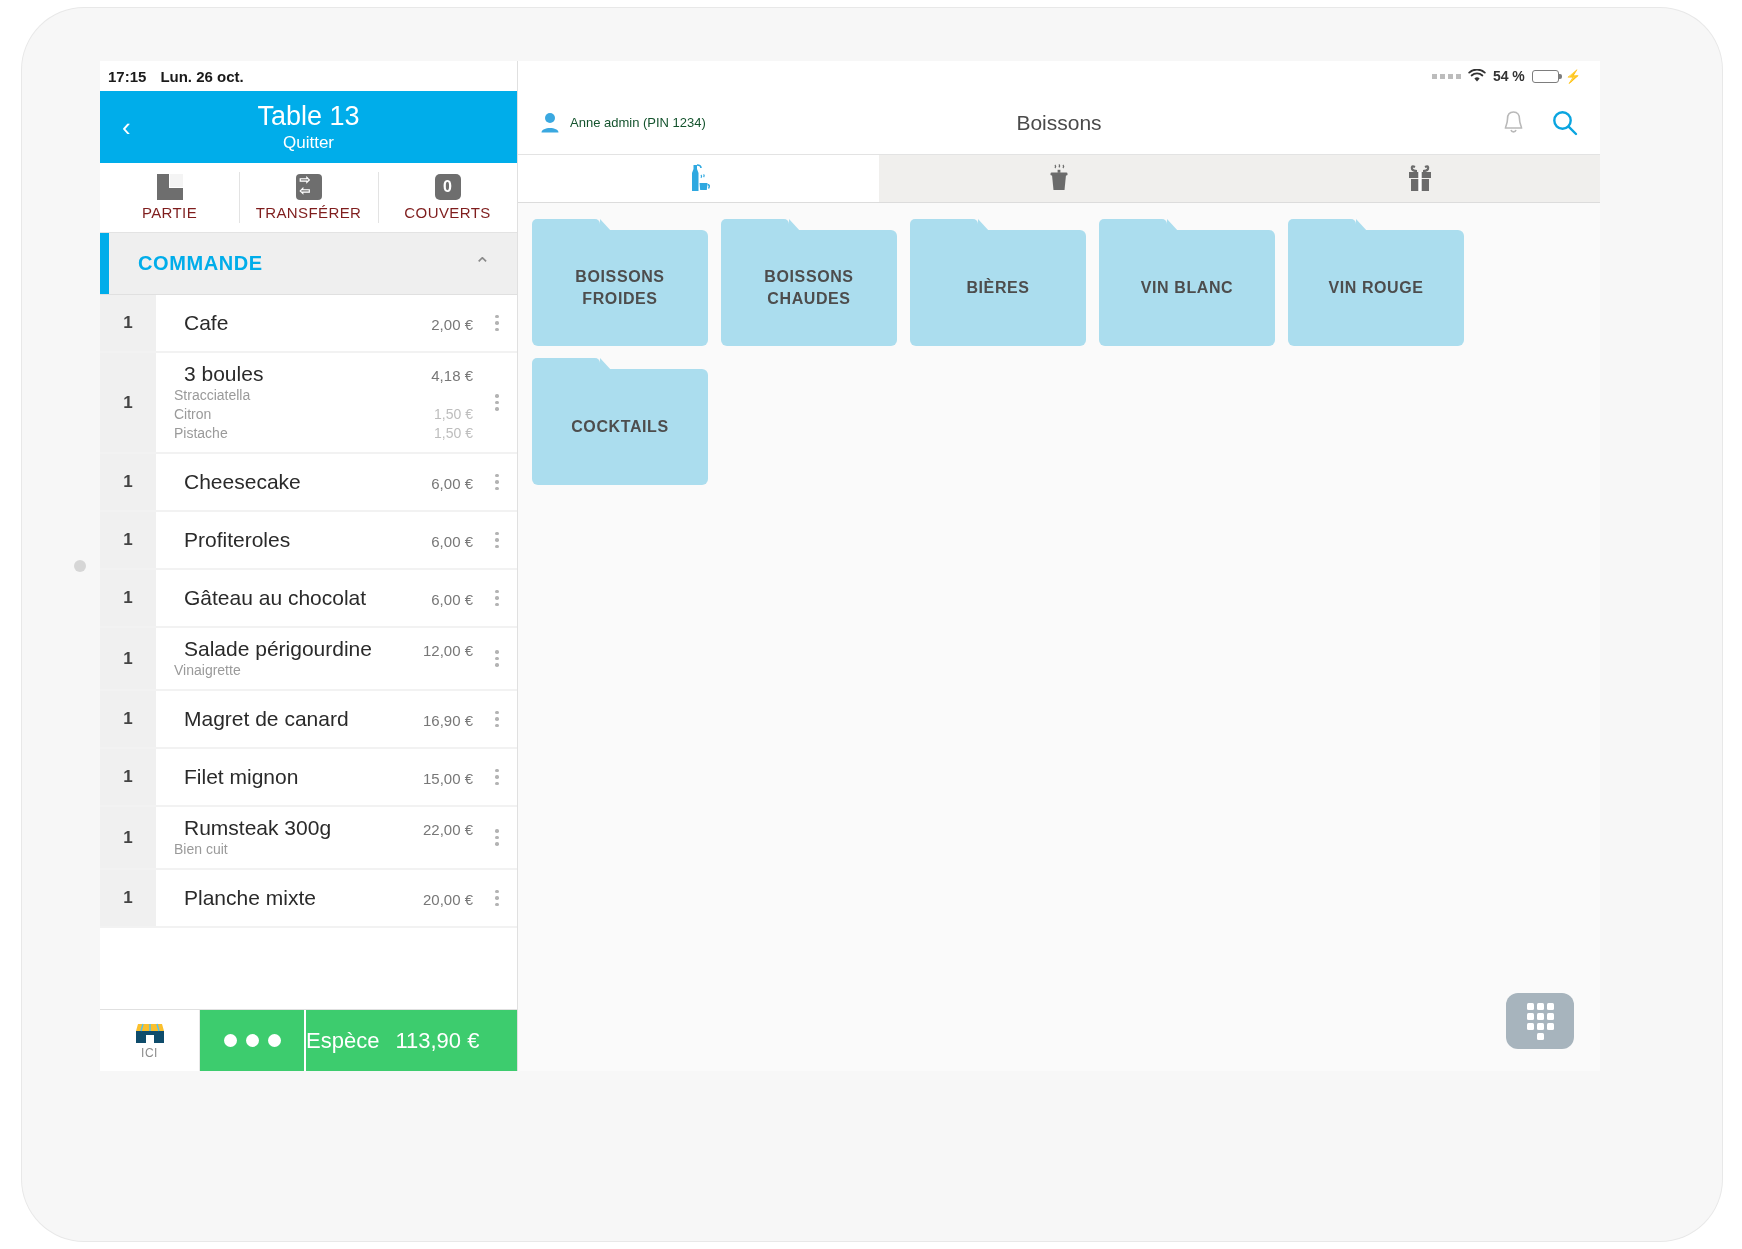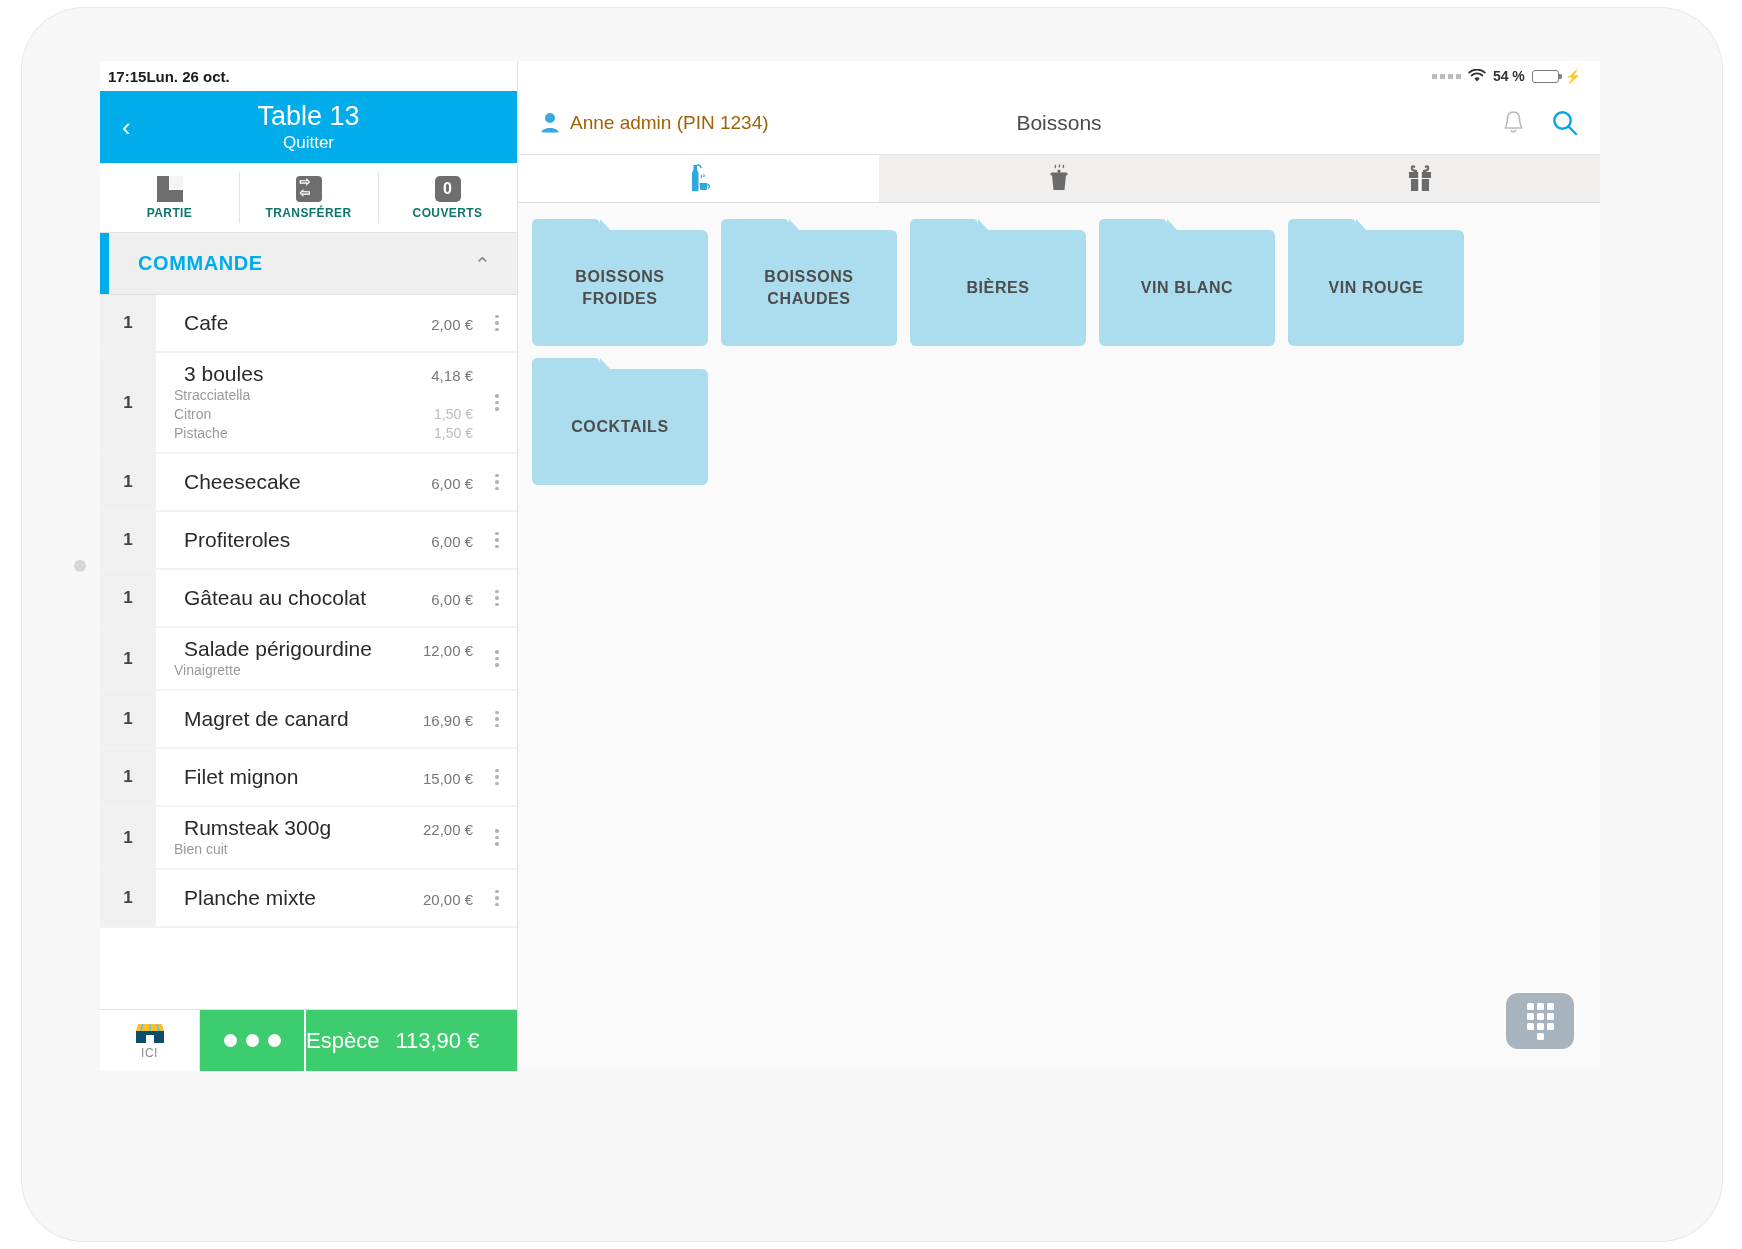--- a/index.html
+++ b/index.html
@@ -62,21 +62,21 @@
   #left-statusbar {
     height: 30px;
     display: flex;
     align-items: center;
     padding-left: 8px;
     font-size: 15px;
     font-weight: bold;
     color: #1a1a1a;
     background: #fff;
   }
-  #left-statusbar .time { }
+  #left-statusbar .time { margin-right: 14px; }
 
   #table-header {
     background: #00adea;
     height: 72px;
     position: relative;
     display: flex;
     align-items: center;
     justify-content: center;
     flex-direction: column;
     color: #fff;
@@ -108,24 +108,23 @@
     gap: 4px;
     position: relative;
   }
   .action-cell + .action-cell::before {
     content: "";
     position: absolute;
     left: 0; top: 9px; bottom: 9px;
     width: 1px; background: #e3e3e3;
   }
   .action-label {
-    font-size: 12px;
-    color: #0f766e;
+    font-size: 15px;
+    color: #7f1d1d;
     letter-spacing: 0.4px;
-    font-weight: bold;
   }
   .icon-partie {
     width: 26px; height: 26px;
     background: #6e6e6e;
     position: relative;
   }
   .icon-partie::after {
     content: "";
     position: absolute;
     right: 0; top: 0;
@@ -348,22 +347,22 @@
     border-bottom: 1px solid #e3e3e3;
     display: flex;
     align-items: center;
     position: relative;
     padding: 0 22px;
   }
   #user-chip {
     display: flex;
     align-items: center;
     gap: 10px;
-    font-size: 19px;
-    color: #a16207;
+    font-size: 13px;
+    color: #14532d;
   }
   #center-title {
     position: absolute;
     left: 0; right: 0;
     text-align: center;
     font-size: 21px;
     color: #4a4a4a;
     pointer-events: none;
   }
   #header-actions {

